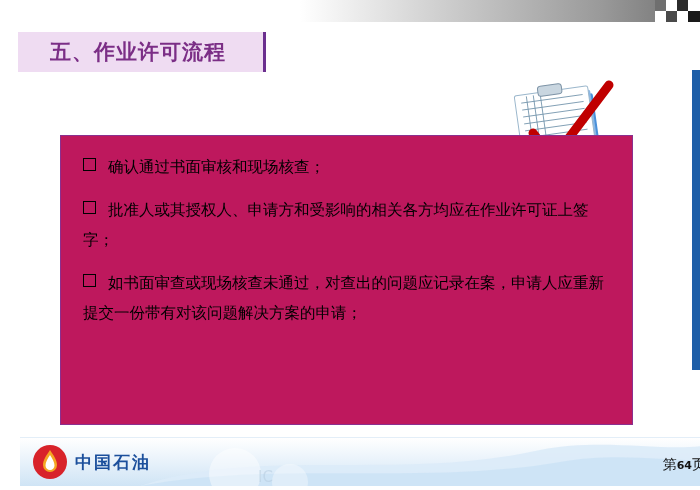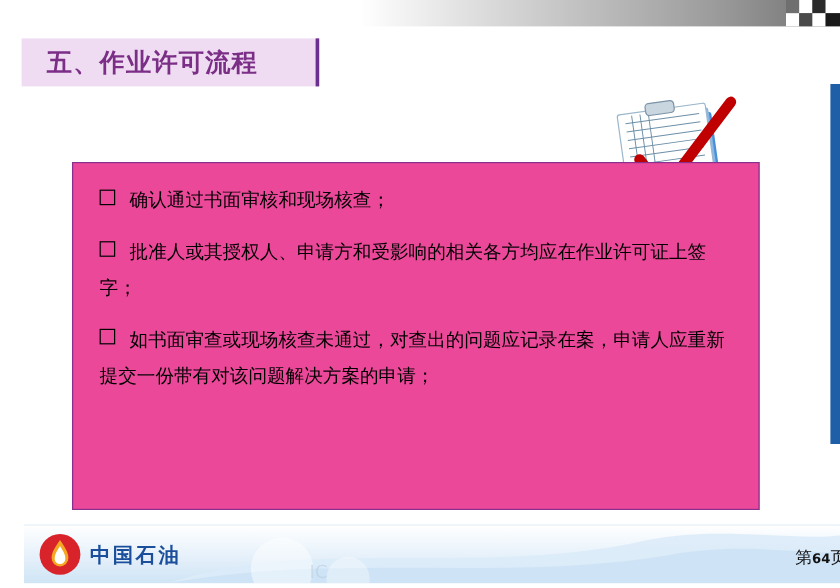--- a/index.html
+++ b/index.html
@@ -59,21 +59,21 @@
     border-right: 3px solid #6b2f8f;
     display: flex;
     align-items: center;
   }
   .section-title span {
     font-family: "DejaVu Sans", sans-serif;
     font-size: 21px;
     font-weight: bold;
     color: #7b2e86;
     letter-spacing: 1px;
-    padding-left: 21px;
+    padding-left: 32px;
   }
 
   
   .sub-heading {
     position: absolute;
     left: 60px;
     top: 95px;
     font-family: "DejaVu Sans", sans-serif;
     font-size: 20px;
     font-weight: bold;
@@ -82,21 +82,21 @@
   }
 
   
   .content-box {
     position: absolute;
     left: 60px;
     top: 135px;
     width: 573px;
     height: 290px;
     border: 1px solid #8b2f8f;
-    background: #ec4899;
+    background: #be185d;
     box-sizing: border-box;
     padding: 16px 22px 10px 22px;
   }
   .bullet-row {
     display: block;
     margin-bottom: 13px;
     font-family: "DejaVu Sans", sans-serif;
     font-size: 15.5px;
     color: #000000;
     line-height: 30px;

